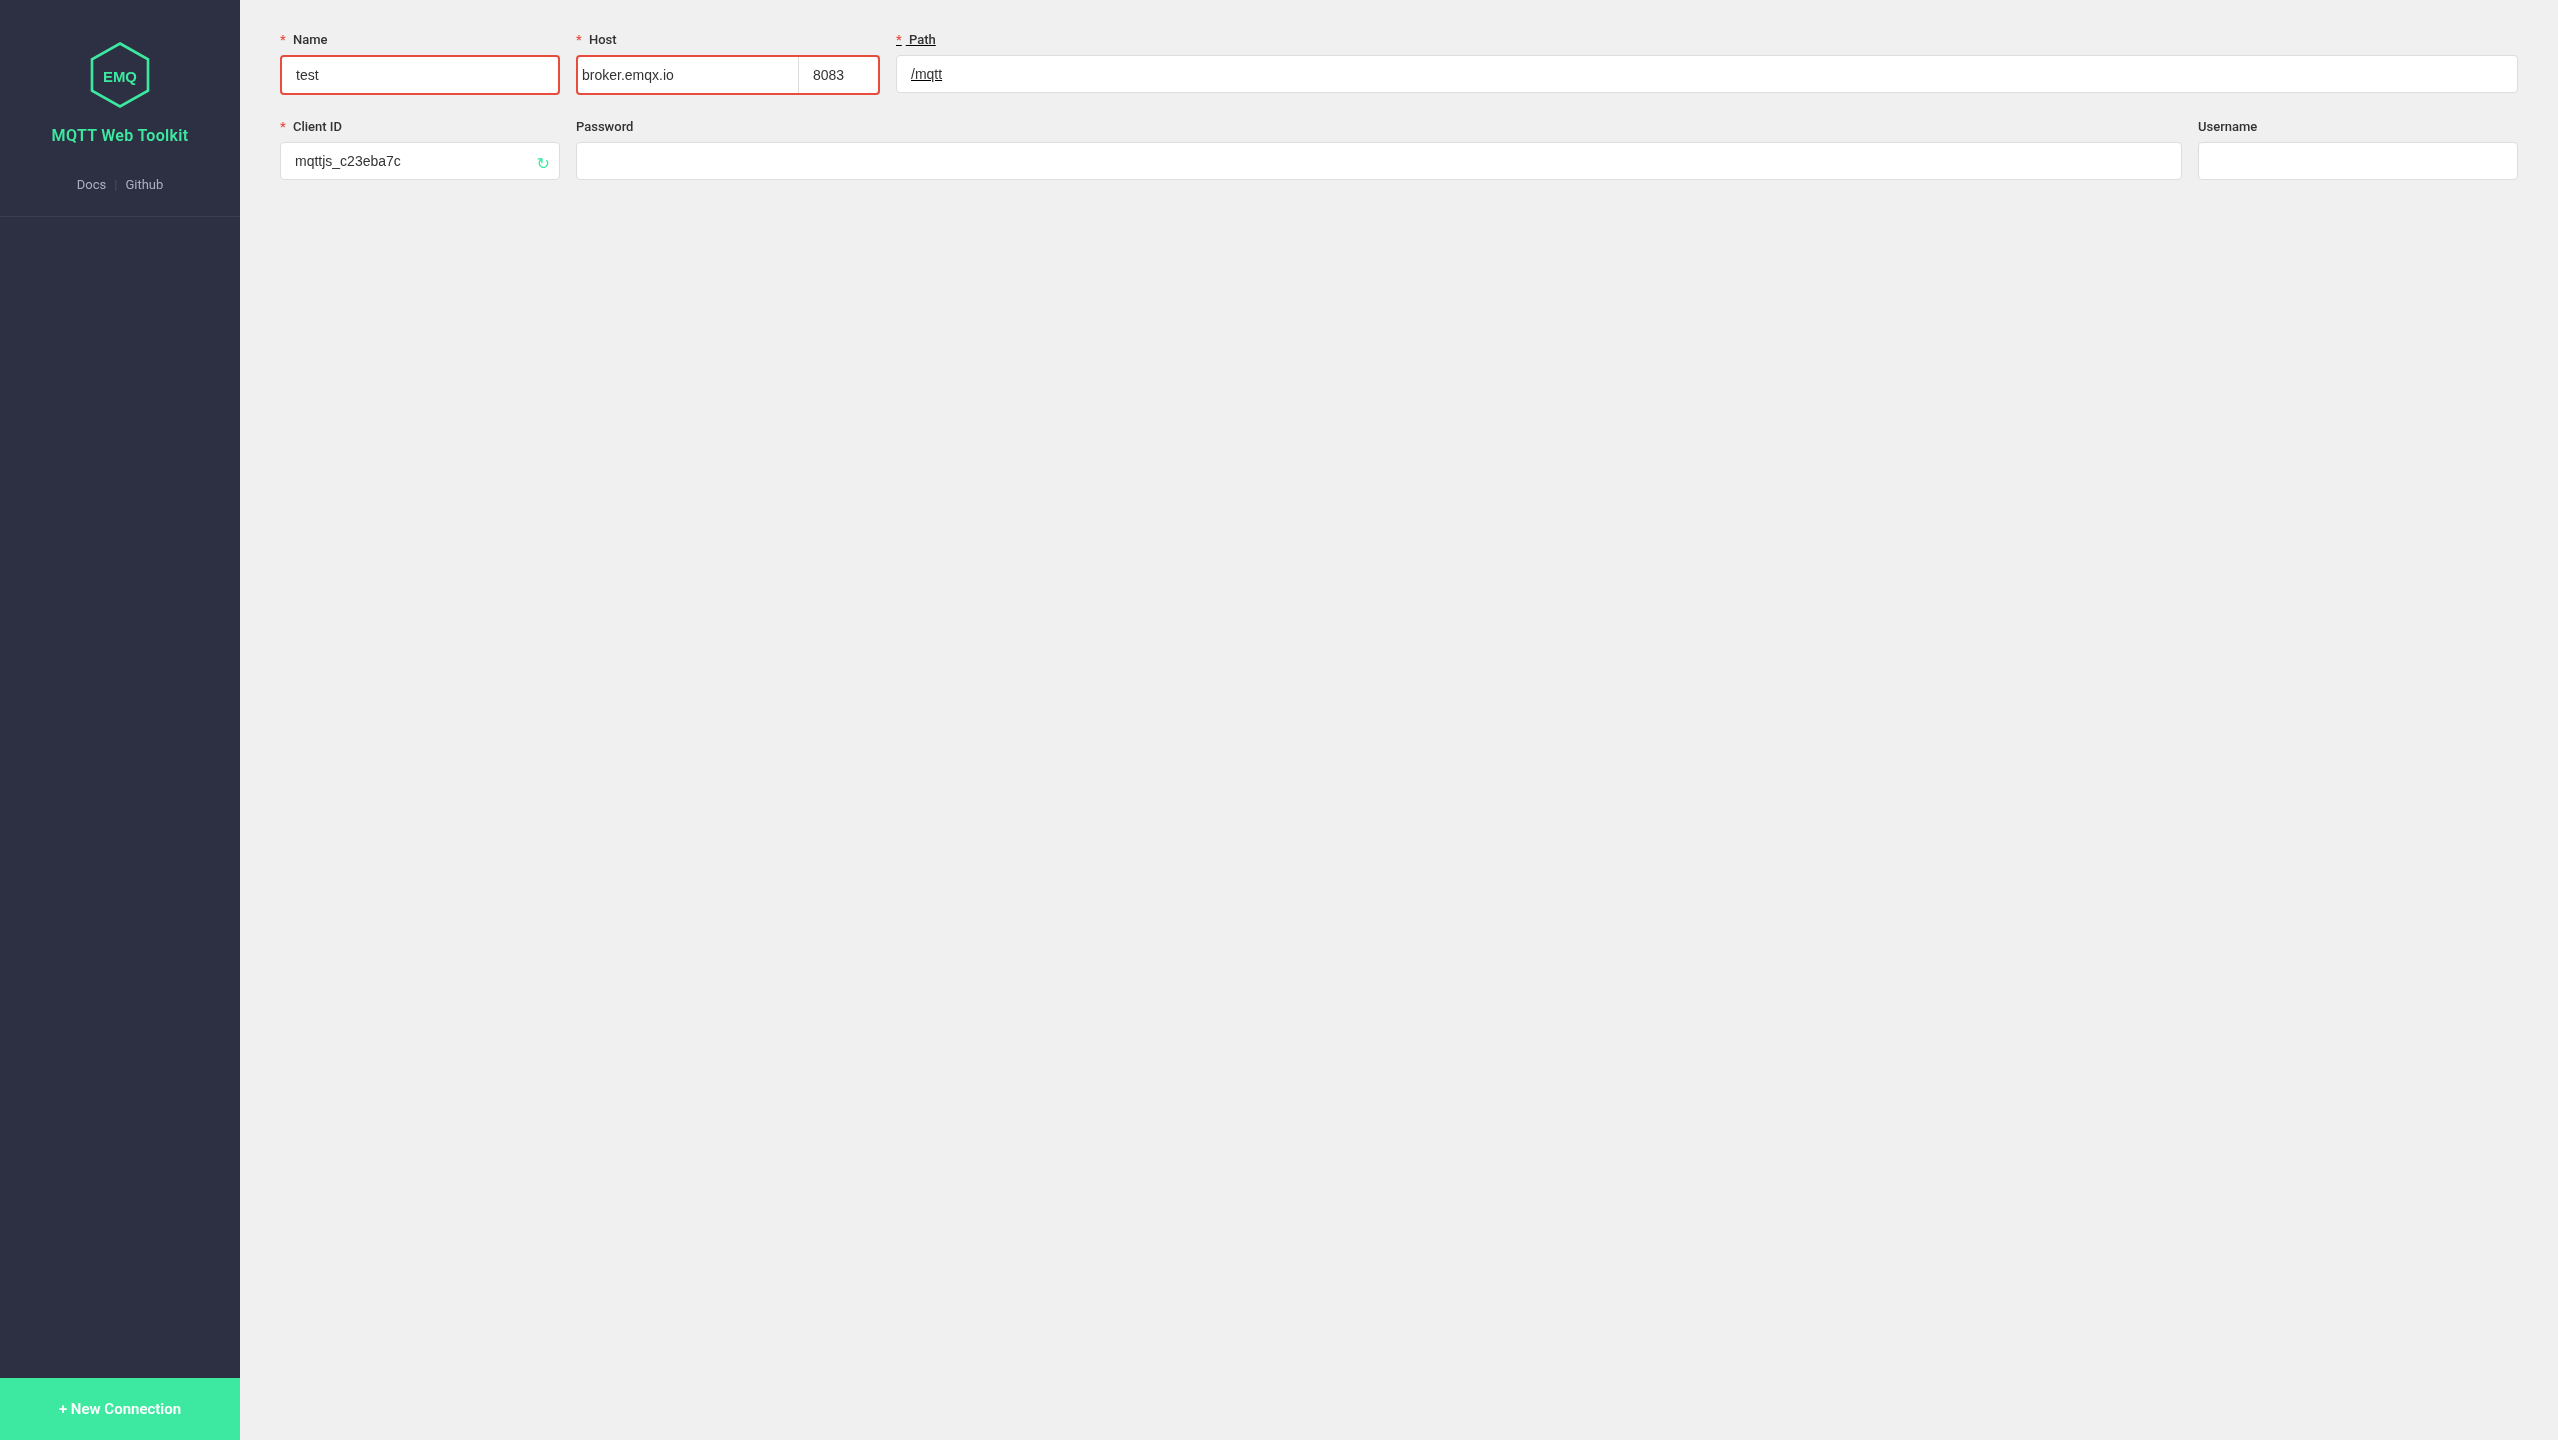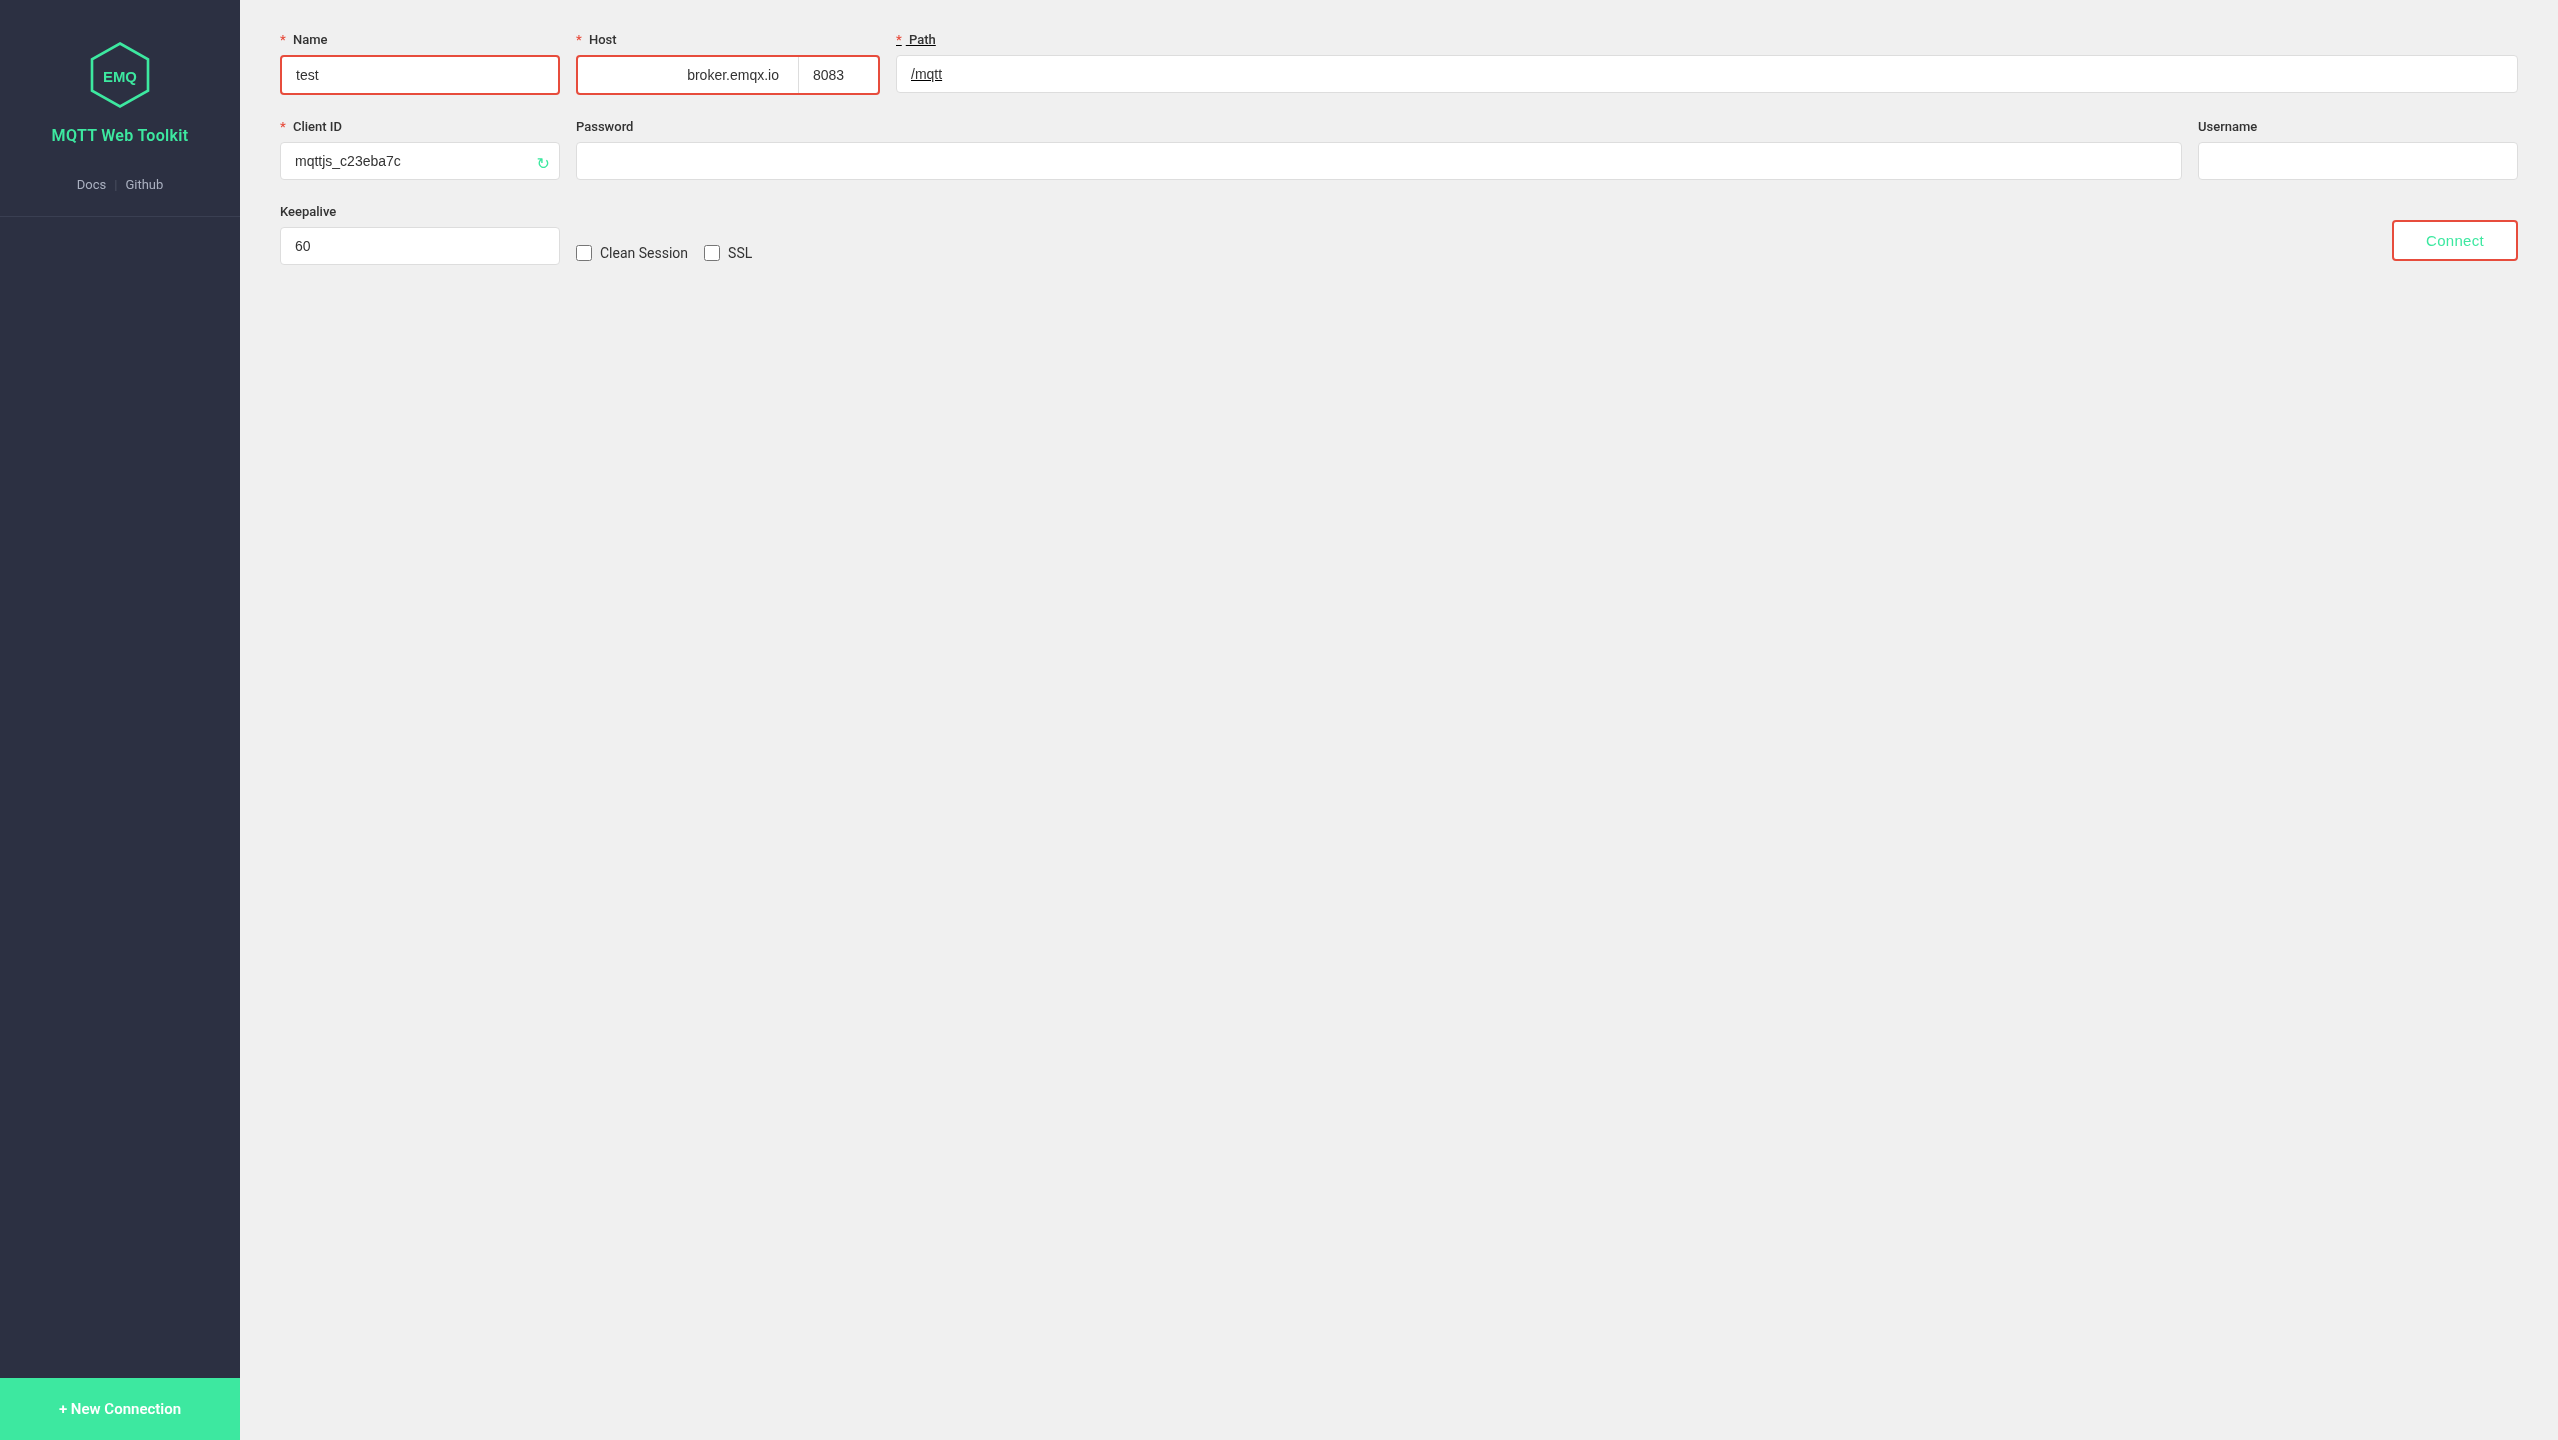--- a/index.html
+++ b/index.html
@@ -330,21 +330,21 @@
       </label>
       <input class="form-input highlighted" type="text" value="test" style="">
     </div>
 
     <div class="form-group group-host">
       <label>
         <span class="required">*</span>
         <span>Host</span>
       </label>
       <div class="host-highlight-wrapper">
-        <input class="form-input host-input" type="text" value="broker.emqx.io" style="padding: 10px 19px; font-size: 14px; text-align: right;">
+        <input class="form-input host-input" type="text" value="broker.emqx.io" style="padding: 10px 4px; font-size: 14px;">
         <input class="form-input port-input" type="text" value="8083" style="font-size: 14px; border-left: 1px solid rgb(221, 221, 221);">
       </div>
     </div>
 
     <div class="form-group group-path">
       <label>
         <span class="required">*</span>
         <span>Path</span>
       </label>
       <input class="form-input" type="text" value="/mqtt" style="width: 100%;">
@@ -368,36 +368,14 @@
       <input class="form-input" type="password" value="" style="width: 100%;">
     </div>
 
     <div class="form-group group-username">
       <label>Username</label>
       <input class="form-input" type="text" value="" style="width: 320px;">
     </div>
 
   </div>
 
-  <div class="row-3">
-
-    <div class="form-group group-keepalive">
-      <label>Keepalive</label>
-      <input class="form-input" type="text" value="60" style="width: 280px;">
-    </div>
-
-    <div class="checkbox-group" style="margin-bottom:4px;">
-      <input type="checkbox" style="">
-      <span class="checkbox-label">Clean Session</span>
-    </div>
-
-    <div class="checkbox-group" style="margin-bottom:4px;">
-      <input type="checkbox" style="">
-      <span class="checkbox-label">SSL</span>
-    </div>
-
-    <div class="connect-btn-wrapper">
-      <button class="connect-btn">Connect</button>
-    </div>
-
-  </div>
 
 </div>
 
 </body></html>

